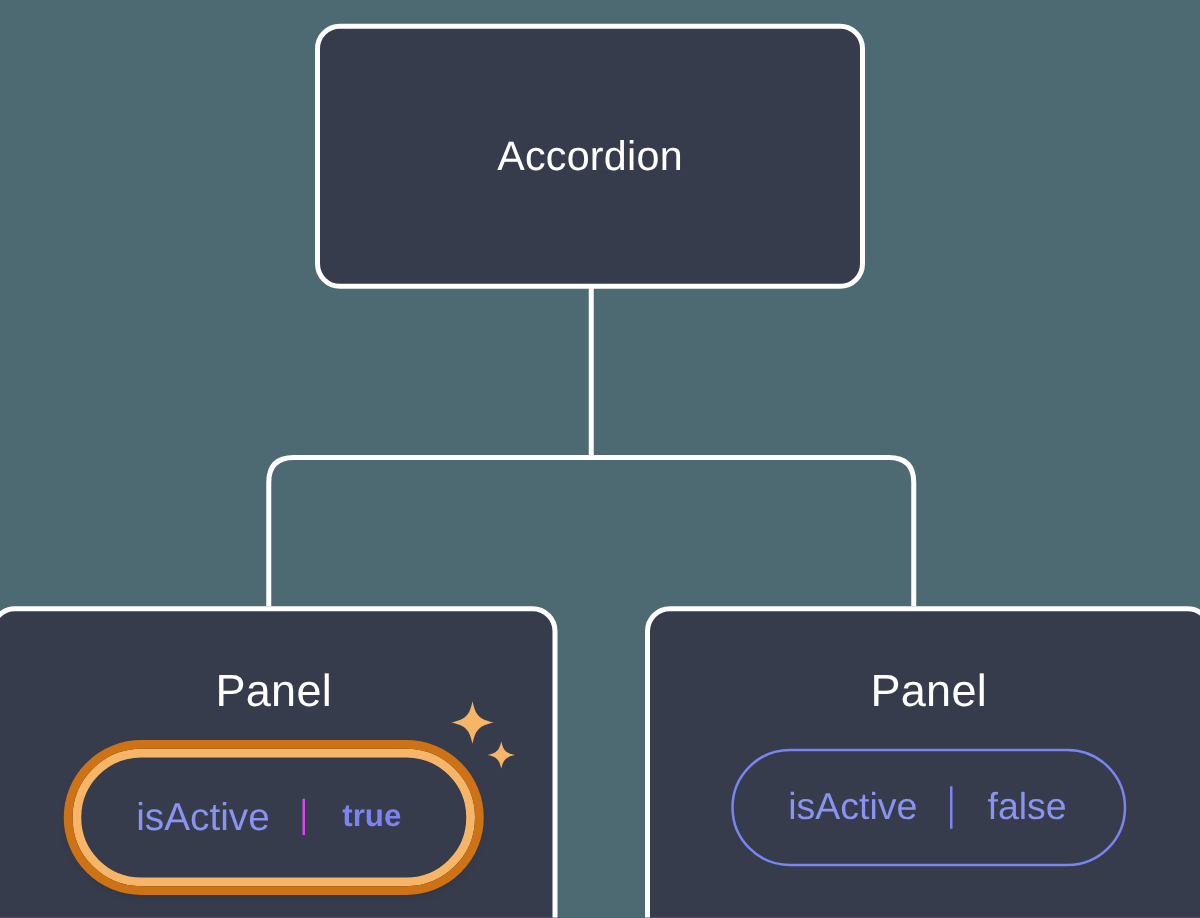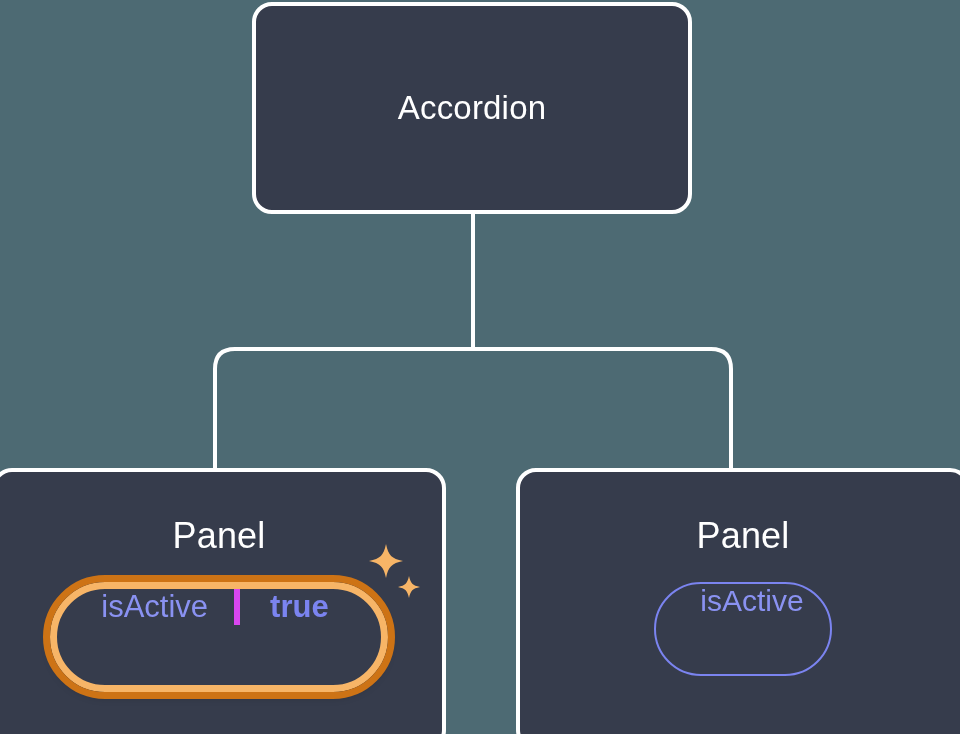--- a/index.html
+++ b/index.html
@@ -14,20 +14,21 @@
     overflow: hidden;
     font-family: "Liberation Sans", sans-serif;
     position: relative;
   }
 
   #tree-canvas {
     position: absolute;
     inset: 0;
     width: 960px;
     height: 716px;
+    margin-top: 17px;
   }
 
   
   .connectors {
     position: absolute;
     left: 0;
     top: 0;
     width: 960px;
     height: 734px;
     pointer-events: none;
@@ -75,21 +76,21 @@
 
   
   .pill-wrap {
     position: relative;
     margin-top: 26px;
   }
 
   .pill {
     box-sizing: border-box;
     display: flex;
-    align-items: flex-start;
+    align-items: center;
     border-radius: 999px;
     background: #363c4c;
   }
 
   
   .pill-default {
     border: 2px solid #7b84f0;
     height: 94px;
   }
   .pill-default .pill-key,
@@ -109,23 +110,23 @@
     height: 110px;
     box-shadow: 0 4px 10px rgba(0,0,0,0.28);
   }
   .pill-highlight .pill-key {
     color: #8a92f2;
     font-size: 31px;
     font-weight: 400;
   }
   .pill-highlight .pill-val {
     color: #7b84f0;
-    font-size: 31px;
+    font-size: 25px;
     font-weight: 700;
-    border-left: 6px solid #d946ef;
+    border-left: 2px solid #d946ef;
   }
 
   .pill-key, .pill-val {
     display: flex;
     align-items: center;
     justify-content: center;
     white-space: nowrap;
   }
   .pill-highlight .pill-key { padding: 0 26px 0 44px; }
   .pill-highlight .pill-val { padding: 0 52px 0 30px; }
@@ -173,17 +174,18 @@
       </svg>
     </div>
   </div>
 
   <div class="node node-panel node-panel-right">
     <div class="node-title">Panel</div>
 
     <div class="pill-wrap">
       <div class="pill pill-default">
         <div class="pill-key">isActive</div>
+        <div class="pill-val">false</div>
       </div>
     </div>
   </div>
 
 </div>
 
 </body></html>

